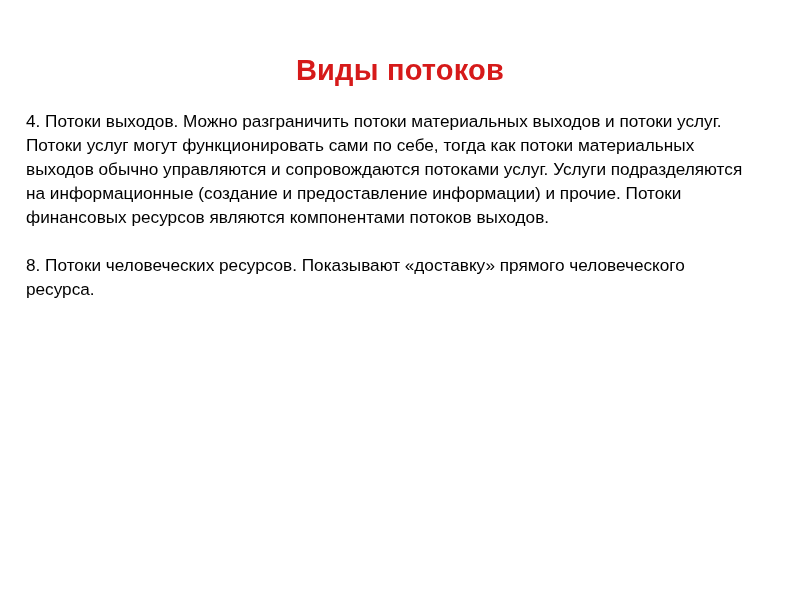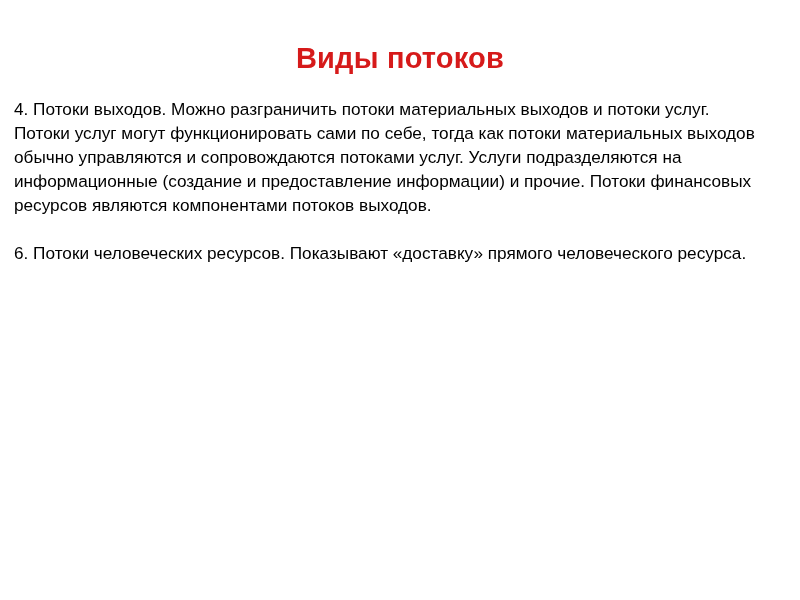--- a/index.html
+++ b/index.html
@@ -11,21 +11,21 @@
     height: 600px;
     background: #ffffff;
     font-family: "Liberation Sans", sans-serif;
     color: #000000;
     overflow: hidden;
   }
   .slide {
     width: 800px;
     height: 600px;
     box-sizing: border-box;
-    padding: 0;
+    padding: 12px;
     position: relative;
   }
   .slide-title {
     text-align: center;
     color: #d61a1a;
     font-size: 29px;
     font-weight: bold;
     margin: 0;
     padding-top: 42px;
     letter-spacing: 0.2px;
@@ -44,15 +44,15 @@
     margin-bottom: 0;
   }
 </style>
 </head>
 <body>
 
 <div class="slide">
   <h1 class="slide-title">Виды потоков</h1>
   <div class="body-block">
     <p class="para">4. Потоки выходов. Можно разграничить потоки материальных выходов и потоки услуг. Потоки услуг могут функционировать сами по себе, тогда как потоки материальных выходов обычно управляются и сопровождаются потоками услуг. Услуги подразделяются на информационные (создание и предоставление информации) и прочие. Потоки финансовых ресурсов являются компонентами потоков выходов.</p>
-    <p class="para">6. Потоки человеческих ресурсов. Показывают «доставку» прямого человеческого ресурса.</p>
+    <p class="para">8. Потоки человеческих ресурсов. Показывают «доставку» прямого человеческого ресурса.</p>
   </div>
 </div>
 
 </body></html>

